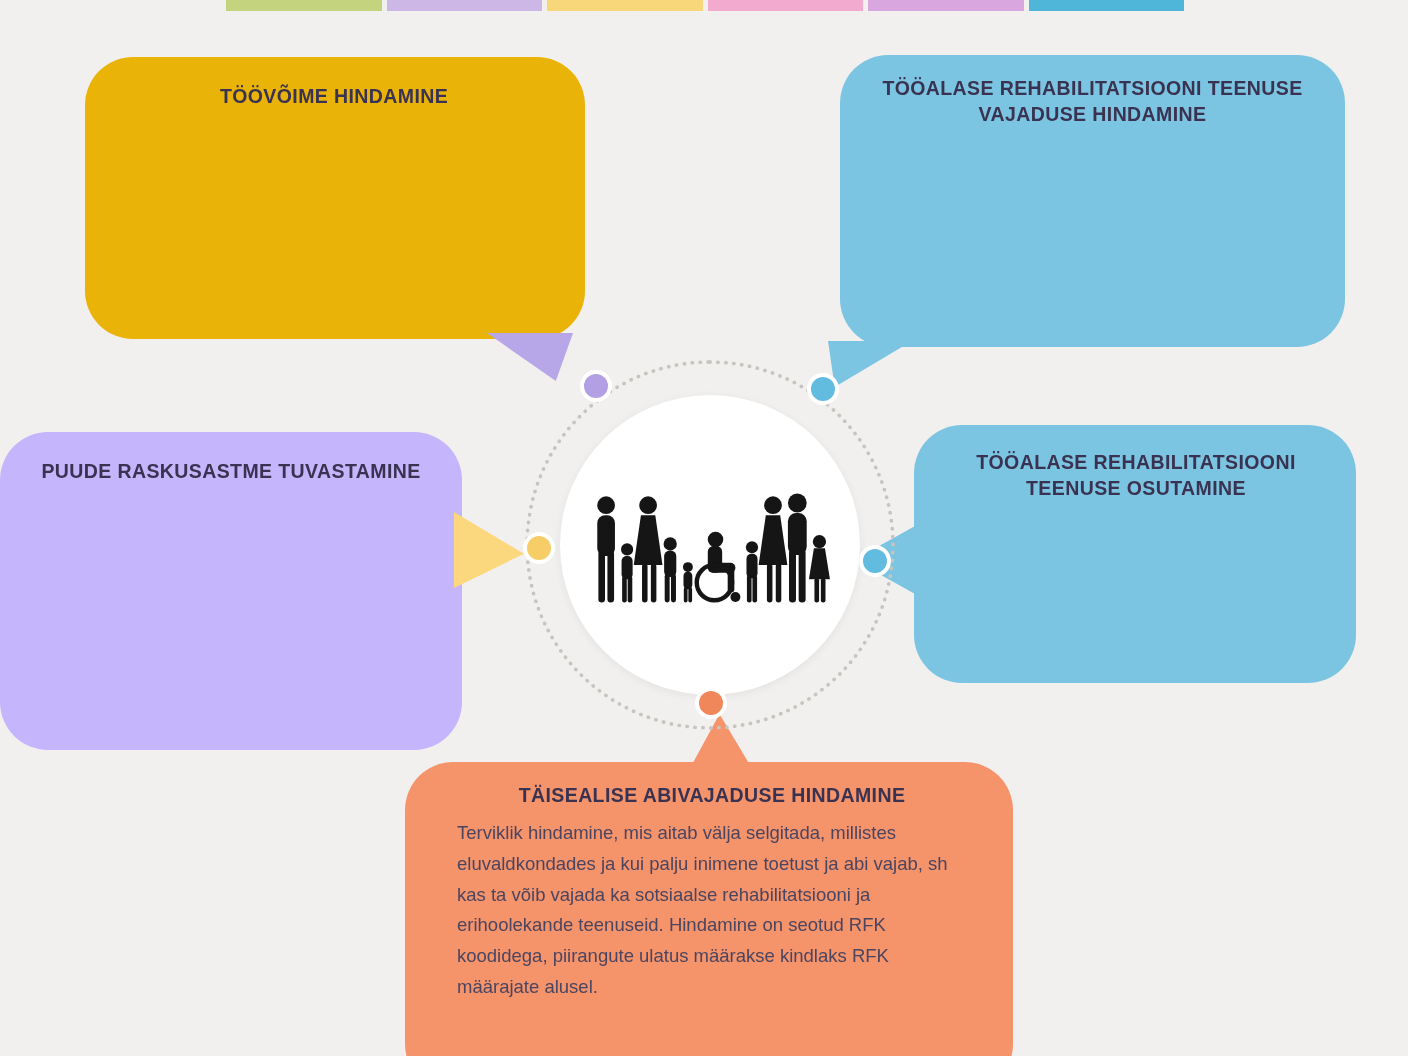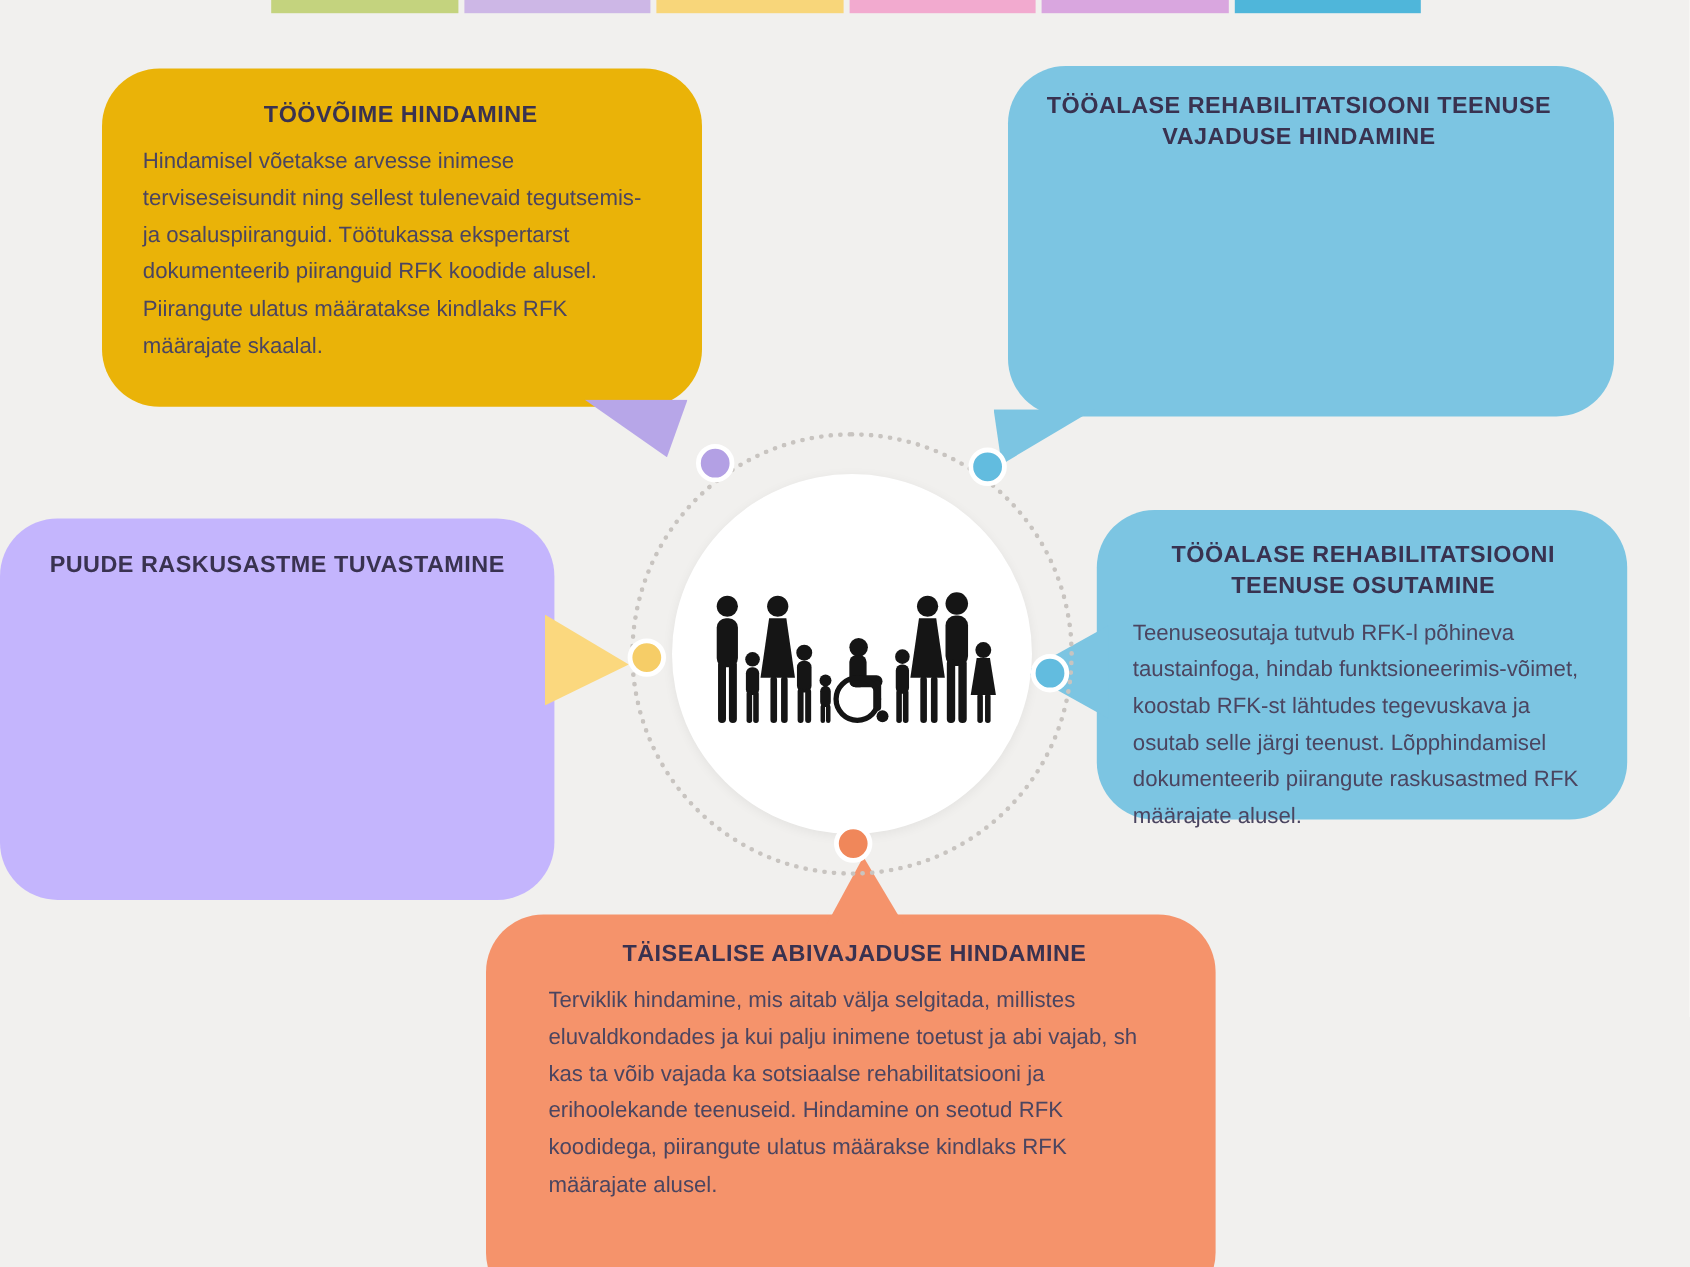--- a/index.html
+++ b/index.html
@@ -100,37 +100,35 @@
     <div class="seg" style="background-color: rgb(205, 183, 230);"></div>
     <div class="seg" style="background-color: rgb(248, 214, 122);"></div>
     <div class="seg" style="background-color: rgb(242, 170, 207);"></div>
     <div class="seg" style="background-color: rgb(217, 166, 223);"></div>
     <div class="seg" style="background-color: rgb(79, 182, 218);"></div>
   </div>
 
   <section class="bubble bubble-toovoime" style="background-color: #eab308;">
     <div class="tail tail-toovoime" style="background-color: rgb(183, 166, 232);"></div>
     <h2 class="bubble-title">TÖÖVÕIME HINDAMINE</h2>
-    <p class="bubble-body">Hindamisel võetakse arvesse inimese terviseseisundit ning sellest tulenevaid tegutsemis- ja osaluspiiranguid. Töötukassa ekspertarst dokumenteerib piiranguid RFK koodide alusel. Piirangute ulatus määratakse kindlaks RFK määrajate skaalal.</p>
-  </section>
-
-  <section class="bubble bubble-rehab-vajadus" style="background-color: rgb(124, 197, 226); padding-left: 10px;">
+  </section>
+
+  <section class="bubble bubble-rehab-vajadus" style="background-color: rgb(124, 197, 226);">
     <div class="tail tail-rehab-vajadus" style="background-color: rgb(124, 197, 226);"></div>
     <h2 class="bubble-title">TÖÖALASE REHABILITATSIOONI TEENUSE VAJADUSE HINDAMINE</h2>
   </section>
 
   <section class="bubble bubble-puue" style="background-color: #c4b5fd;">
     <div class="tail tail-puue" style="background-color: rgb(251, 216, 126);"></div>
     <h2 class="bubble-title">PUUDE RASKUSASTME TUVASTAMINE</h2>
   </section>
 
   <section class="bubble bubble-rehab-osutamine" style="background-color: rgb(124, 197, 226);">
     <div class="tail tail-rehab-osutamine" style="background-color: rgb(124, 197, 226);"></div>
     <h2 class="bubble-title">TÖÖALASE REHABILITATSIOONI TEENUSE OSUTAMINE</h2>
-    <p class="bubble-body">Teenuseosutaja tutvub RFK-l põhineva taustainfoga, hindab funktsioneerimis-võimet, koostab RFK-st lähtudes tegevuskava ja osutab selle järgi teenust. Lõpphindamisel dokumenteerib piirangute raskusastmed RFK määrajate alusel.</p>
   </section>
 
   <section class="bubble bubble-abivajadus" style="background-color: rgb(245, 147, 107);">
     <div class="tail tail-abivajadus" style="background-color: rgb(245, 147, 107);"></div>
     <h2 class="bubble-title">TÄISEALISE ABIVAJADUSE HINDAMINE</h2>
     <p class="bubble-body">Terviklik hindamine, mis aitab välja selgitada, millistes eluvaldkondades ja kui palju inimene toetust ja abi vajab, sh kas ta võib vajada ka sotsiaalse rehabilitatsiooni ja erihoolekande teenuseid. Hindamine on seotud RFK koodidega, piirangute ulatus määrakse kindlaks RFK määrajate alusel.</p>
   </section>
 
   <div class="ring" style="border-color: rgb(200, 196, 192);"></div>
 

